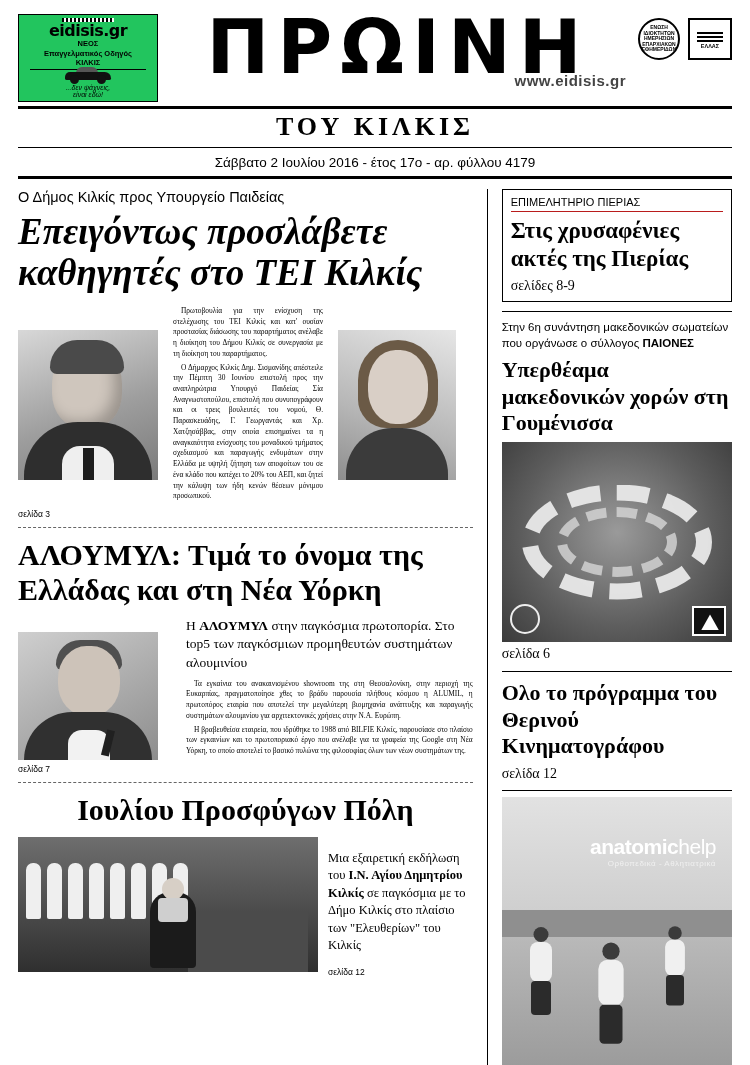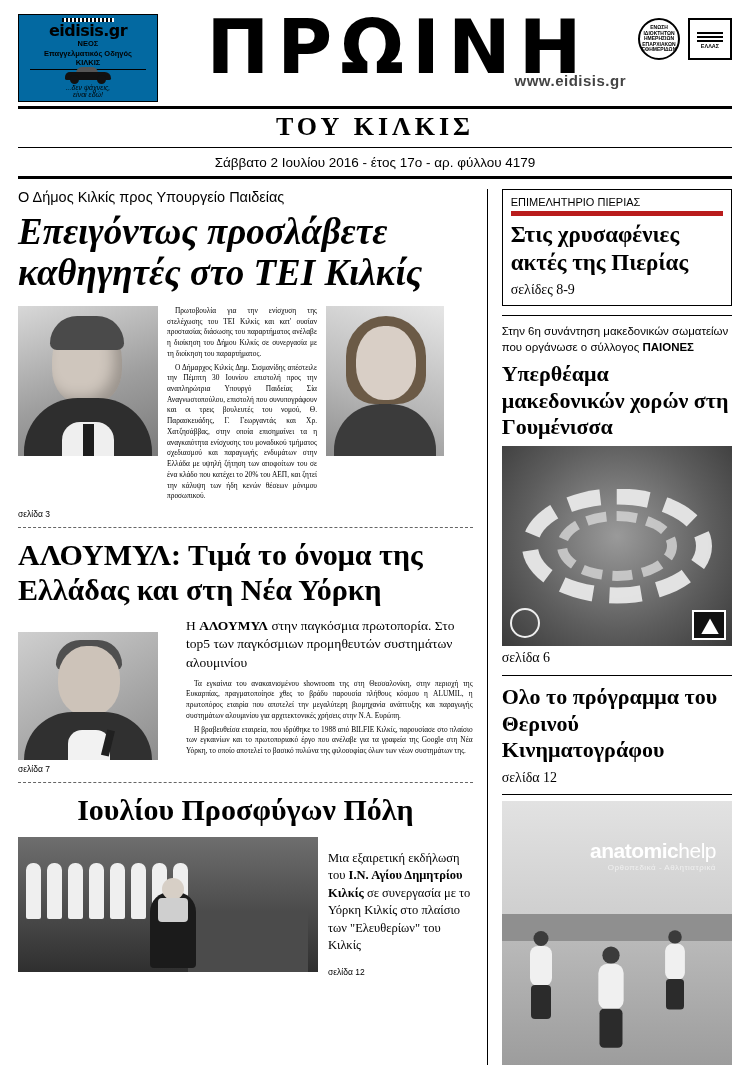--- a/index.html
+++ b/index.html
@@ -9,21 +9,21 @@
     background:#ffffff;
     font-family:"Liberation Serif", serif;
     color:#000;
     overflow:hidden;
   }
   .page { position:relative; width:750px; height:1065px; padding:14px 18px 0 18px; }
 
   
   .masthead { display:flex; align-items:flex-start; justify-content:space-between; }
   .ad-box {
-    width:140px; height:88px; border:1px solid #000; background:#0369a1;
+    width:140px; height:88px; border:1px solid #000; background:#22c55e;
     display:flex; flex-direction:column; align-items:center; justify-content:flex-start;
     padding:3px 2px 2px 2px; position:relative;
   }
   .ad-top-bars { width:52px; height:7px; background:repeating-linear-gradient(90deg,#000 0 2px,#fff 2px 4px); margin-bottom:1px;}
   .ad-title { font-family:"DejaVu Sans", sans-serif; font-weight:bold; font-size:16px; letter-spacing:-0.5px; line-height:1; }
   .ad-sub1 { font-family:"Liberation Sans", sans-serif; font-size:7.5px; font-weight:bold; line-height:1.15; text-align:center; margin-top:1px;}
   .ad-sub2 { font-family:"Liberation Sans", sans-serif; font-size:7.5px; font-weight:bold; line-height:1.15; text-align:center;}
   .ad-rule { width:86%; border-top:1px solid #000; margin:2px 0 1px 0;}
   .ad-car { width:46px; height:18px; position:relative; margin:1px 0 0 0;}
   .ad-car .body { position:absolute; left:0; bottom:4px; width:46px; height:8px; background:#111; border-radius:8px 10px 3px 3px;}
@@ -83,21 +83,21 @@
   }
   .headline-md {
     font-family:"Liberation Serif", serif; font-weight:bold;
     font-size:22px; line-height:1.2; margin:0 0 6px 0;
   }
   .headline-center {
     font-family:"Liberation Serif", serif; font-weight:bold;
     font-size:30px; line-height:1.15; margin:4px 0 10px 0; text-align:center;
   }
 
-  .story-1 { display:flex; gap:9px; align-items:flex-start; }
+  .story-1 { display:flex; gap:15px; align-items:center; }
   .body-text { font-family:"Liberation Serif", serif; font-size:7.4px; line-height:1.45; text-align:justify; }
   .body-text p { margin:0 0 3px 0; text-indent:8px;}
   .pageref { font-family:"Liberation Sans", sans-serif; font-size:8.5px; margin-top:4px; }
   .dashed { border-top:1px dashed #666; margin:8px 0 10px 0; }
 
   
   .photo { position:relative; overflow:hidden; background:#bdbdbd; }
   .ph-man1 { width:140px; height:150px; background:linear-gradient(160deg,#d8d8d8 0%,#9e9e9e 55%,#7a7a7a 100%); }
   .ph-man1::before { content:""; position:absolute; left:34px; top:16px; width:70px; height:82px; border-radius:46% 46% 42% 42%; background:#cfc6bd; box-shadow:inset -8px -6px 14px rgba(0,0,0,.25);}
   .ph-man1::after { content:""; position:absolute; left:6px; bottom:0; width:128px; height:58px; background:#2e2e2e; border-radius:54px 54px 0 0;}
@@ -140,21 +140,21 @@
 
   .ph-church { width:300px; height:135px; background:linear-gradient(#6e6e6e,#2f2f2f); }
   .ph-church .choir { position:absolute; left:8px; top:26px; display:flex; gap:6px;}
   .ph-church .c { width:15px; height:56px; background:#efefef; border-radius:7px 7px 2px 2px;}
   .ph-church .priest { position:absolute; left:132px; bottom:4px; width:46px; height:76px; background:#1b1b1b; border-radius:20px 20px 4px 4px;}
   .ph-church .priest::before { content:""; position:absolute; left:12px; top:-14px; width:22px; height:22px; border-radius:50%; background:#d7cfc6;}
   .ph-church .priest::after { content:""; position:absolute; left:8px; top:6px; width:30px; height:24px; background:#cfcfcf; border-radius:4px;}
   .ph-church .altar { position:absolute; right:10px; bottom:0; width:120px; height:60px; background:#4b4b4b;}
 
   .box-right { border:1px solid #000; padding:6px 8px 7px 8px; }
-  .box-label { font-family:"Liberation Sans", sans-serif; font-size:11px; border-bottom:5px solid #b91c1c; padding-bottom:3px; margin-bottom:5px;}
+  .box-label { font-family:"Liberation Sans", sans-serif; font-size:11px; border-bottom:1px solid #b91c1c; padding-bottom:3px; margin-bottom:5px;}
   .right-lead { font-family:"Liberation Sans", sans-serif; font-size:11.5px; line-height:1.35; margin:0 0 6px 0;}
   .right-lead b { font-weight:bold; }
   .hr-solid { border-top:1px solid #000; margin:9px 0 8px 0;}
   .small-ref { font-family:Liberation Serif, serif; font-size:14px; margin-top:4px;}
   .lead-para { font-family:"Liberation Serif", serif; font-size:13.5px; line-height:1.35; margin:0 0 7px 0;}
   .lead-para b { font-weight:bold; }
   .sidetext { font-family:"Liberation Serif", serif; font-size:12.5px; line-height:1.4; }
   .sidetext b { font-weight:bold; }
 </style>
 </head>
@@ -269,21 +269,21 @@
                 <div class="c"></div>
               <div class="c"></div>
                 <div class="c"></div>
                 <div class="c"></div>
                 <div class="c"></div>
             </div>
             <div class="altar"></div>
             <div class="priest"></div>
           </div>
           <div style="flex:1">
-            <p class="sidetext"><span>Μια εξαιρετική εκδήλωση του </span><b>Ι.Ν. Αγίου Δημητρίου Κιλκίς</b><span> σε συνεργασία με το Υόρκη Κιλκίς στο πλαίσιο των "Ελευθερίων" του Κιλκίς</span></p>
+            <p class="sidetext"><span>Μια εξαιρετική εκδήλωση του </span><b>Ι.Ν. Αγίου Δημητρίου Κιλκίς</b><span> σε παγκόσμια με το Δήμο Κιλκίς στο πλαίσιο των "Ελευθερίων" του Κιλκίς</span></p>
             <div class="pageref" style="margin-top:10px">σελίδα 12</div>
           </div>
         </div>
       </div>
     </div>
 
     <div class="vdiv"></div>
 
     <div class="right-col">
 

